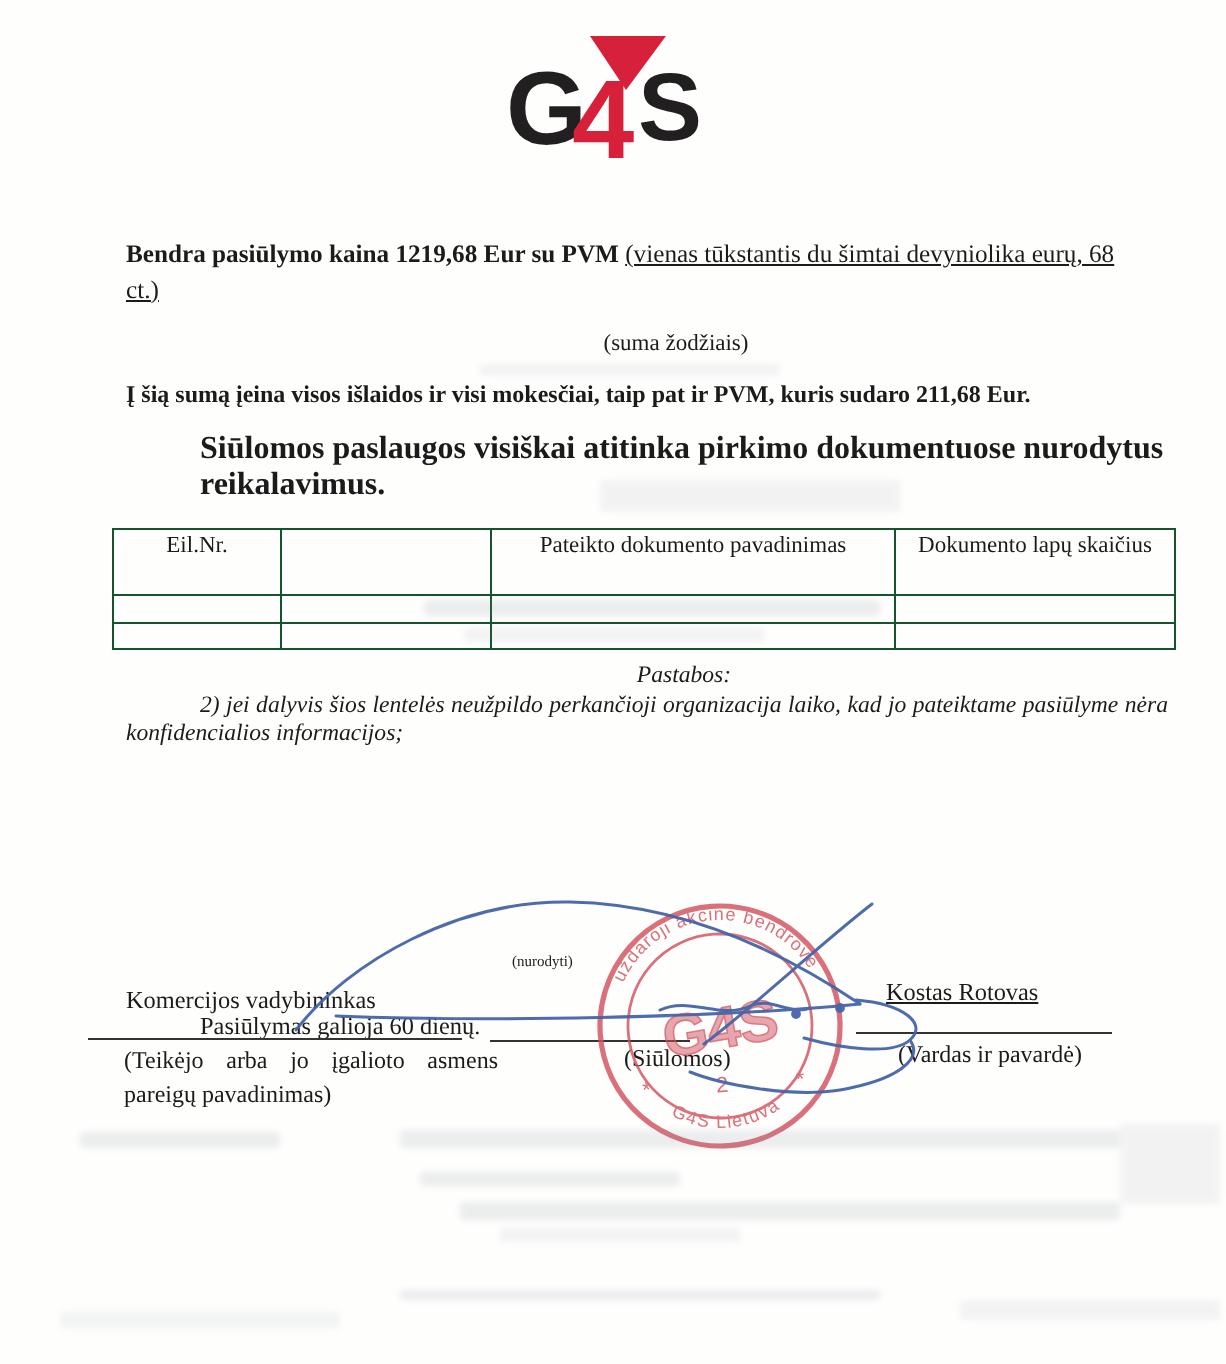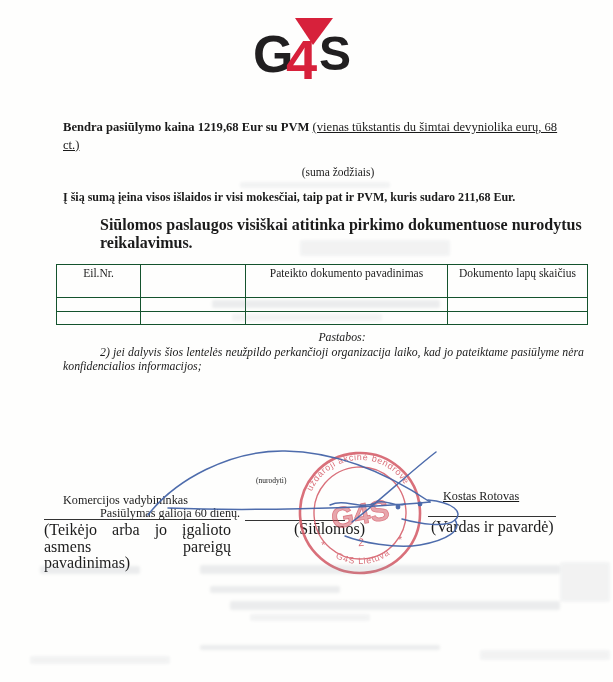--- a/index.html
+++ b/index.html
@@ -25,21 +25,21 @@
   table.doc{border:1.5px solid #222;}
   
   .notes{left:63px;top:330px;width:521px;font-size:11.8px;line-height:14.7px;font-style:italic;}
   .notes p{margin:0;text-indent:37px;}
   
   .validity{left:100px;top:462px;font-size:12.2px;margin-top:44px;}
   .validity-note{left:256px;top:476px;font-size:7.5px;}
   .sig-title-left{left:63px;top:493px;font-size:12.2px;}
   .sig-name-right{left:443px;top:489px;font-size:12.2px;text-decoration:underline;}
   .sig-line{height:0;border-top:1.3px solid #333;}
-  .cap{font-size:16px;line-height:16.5px;}
+  .cap{font-size:12px;line-height:16.5px;margin-left:18px;}
   .cap-left{left:44px;top:522px;width:187px;text-align:justify;}
   .cap-center{left:294px;top:521px;}
   .cap-right{left:431px;top:519px;}
   
   .ghost{position:absolute;background:#8d949e;opacity:.16;border-radius:2px;filter:blur(1.6px);}
   .ghost2{opacity:.10;}
   svg text{font-family:"Liberation Sans", sans-serif;}
 </style>
 </head>
 <body>

